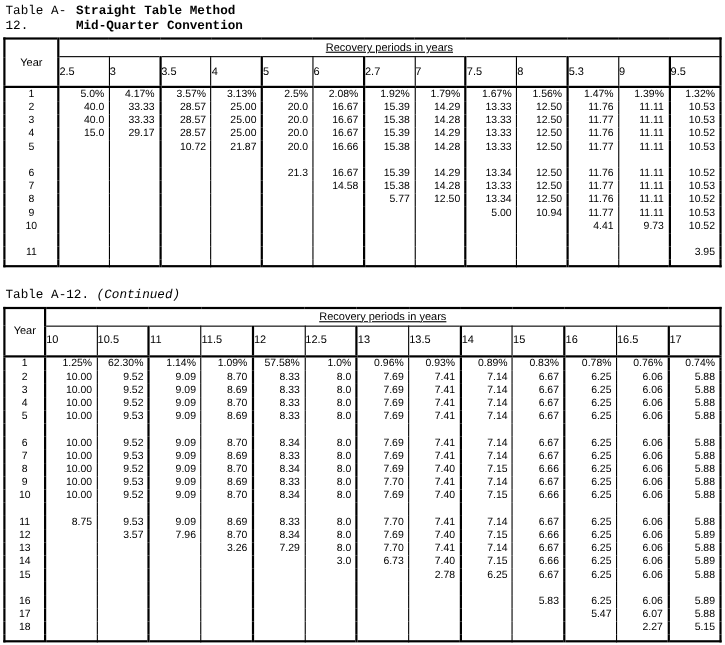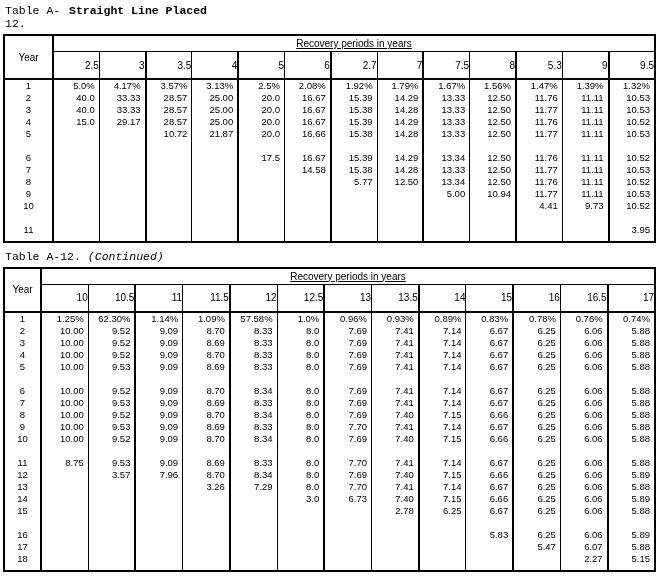--- a/index.html
+++ b/index.html
@@ -4,48 +4,49 @@
 <style>
   html,body{margin:0;padding:0;}
   body{
     width:659px;height:586px;background:#ffffff;color:#000;
     font-family:"Liberation Sans", sans-serif;overflow:hidden;
   }
   .page{padding:5px 0 0 3px;}
   .title-block{display:flex;margin:0 0 4px 2px;font-size:11.5px;line-height:12.5px;font-family:Liberation Mono, monospace;}
   .title-prefix{width:64px;flex:none;font-weight:normal;}
   .title-lines{font-weight:bold;}
-  .title-block.continued{display:block;margin-top:8px;margin-bottom:3px;}
+  .title-block.continued{display:block;margin-top:20px;margin-bottom:3px;}
   .title-block.continued .ital{font-style:italic;}
   table.datatable{
     border-collapse:collapse;table-layout:fixed;width:653px;
     border:2px solid #000;
   }
   th,td{padding:0;margin:0;font-weight:normal;overflow:hidden;white-space:nowrap;}
   .grp-h{border-left:2px solid #000;border-bottom:1px solid #000;font-size:10px;height:15px;text-align:center;vertical-align:middle;text-decoration:underline;}
   .year-h{font-size:10px;text-align:center;vertical-align:middle;border-bottom:2px solid #000;}
   .t1 .year-h{width:47px;}
   .t2 .year-h{width:35px;}
-  .col-h{border-left:1px solid #000;border-bottom:2px solid #000;font-size:10px;height:26px;text-align:right;vertical-align:middle;}
+  .col-h{border-left:1px solid #000;border-bottom:2px solid #000;font-size:10px;height:26px;text-align:left;vertical-align:middle;}
   .col-h.thick{border-left-width:2px;}
   tbody td{height:12px;font-size:9.5px;line-height:12px;vertical-align:middle;}
   td.year-c{text-align:center;}
   td.val{text-align:right;padding-right:4px;border-left:1px solid #000;}
   td.val.thick{border-left-width:2px;}
   tr.spacer-row td{height:5px;}
 </style>
 </head>
 <body>
 
 <div class="page">
 
   <div class="title-block">
     <div class="title-prefix">Table A-12.</div>
     <div class="title-lines">
-      <div>Straight Line Placed</div>
+      <div>Straight Table Method</div>
+      <div>Mid-Quarter Convention</div>
     </div>
   </div>
 
   <table class="datatable t1">
       <thead>
         <tr>
           <th class="year-h" rowspan="2">Year</th>
           <th class="grp-h" colspan="13">Recovery periods in years</th>
         </tr>
         <tr>
@@ -160,21 +161,21 @@
           <td class="val thick"></td>
           <td class="val"></td>
           <td class="val thick"></td>
         </tr>
         <tr>
           <td class="year-c">6</td>
           <td class="val thick"></td>
           <td class="val"></td>
           <td class="val thick"></td>
           <td class="val"></td>
-          <td class="val thick">17.5</td>
+          <td class="val thick">21.3</td>
           <td class="val">16.67</td>
           <td class="val thick">15.39</td>
           <td class="val">14.29</td>
           <td class="val thick">13.34</td>
           <td class="val">12.50</td>
           <td class="val thick">11.76</td>
           <td class="val">11.11</td>
           <td class="val thick">10.52</td>
         </tr>
         <tr>

